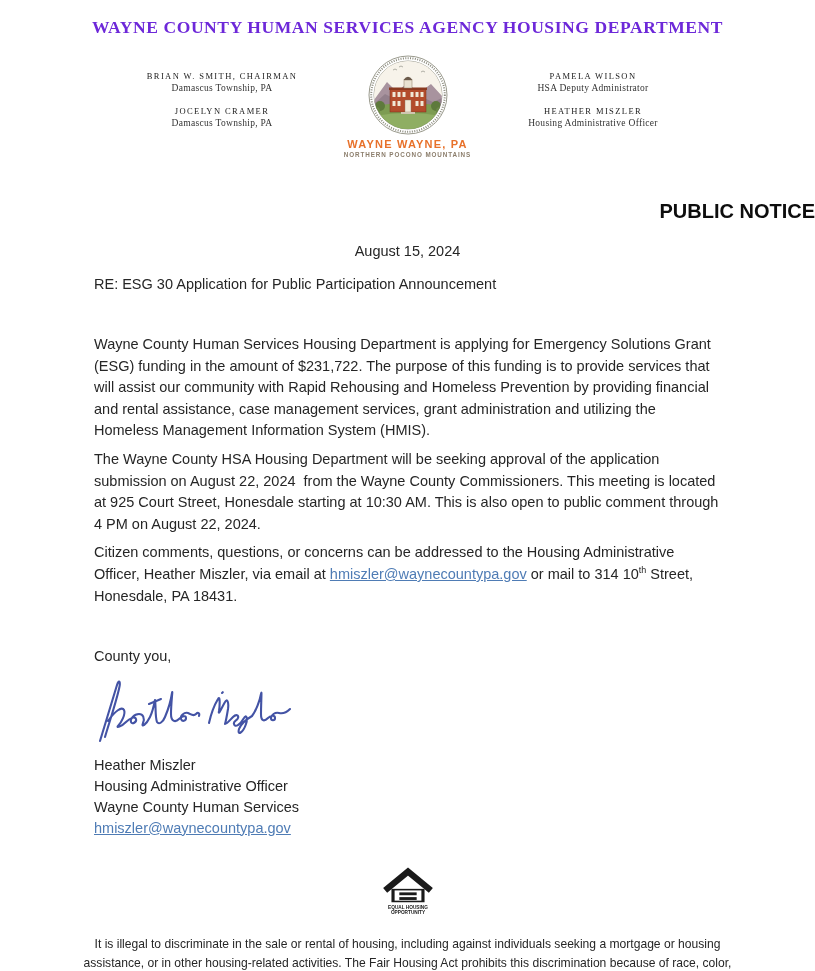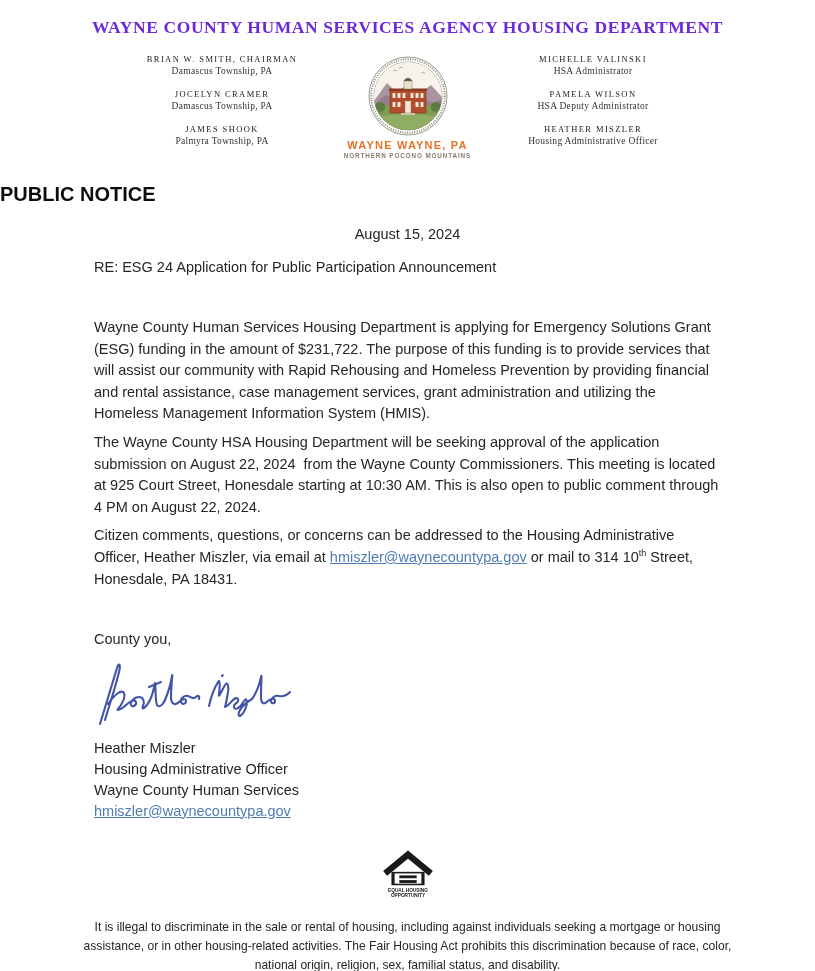--- a/index.html
+++ b/index.html
@@ -54,22 +54,22 @@
   }
   .county-logo-tagline {
     font-size: 6.3px;
     font-weight: bold;
     letter-spacing: 0.9px;
     margin-top: 1px;
   }
   
   .body-wrap { width: 627px; margin: 0 auto; }
   .notice-heading {
-    margin-top: 24px;
-    text-align: left;
+    margin-top: 42px;
+    text-align: right;
     font-weight: bold;
     font-size: 20px;
     color: #0d0d0d;
   }
   .date-line { margin-top: 18px; font-size: 14.5px; line-height: 21.5px; text-align: center; }
   .re-line { margin-top: 11px; font-size: 14.5px; line-height: 21.5px; }
   .para {
     font-size: 14.5px;
     line-height: 21.6px;
     margin-bottom: 7px;
@@ -103,24 +103,20 @@
 
     <div class="officials-col">
       <div class="official">
         <div class="official-name">BRIAN W. SMITH, CHAIRMAN</div>
         <div class="official-title">Damascus Township, PA</div>
       </div>
       <div class="official">
         <div class="official-name">JOCELYN CRAMER</div>
         <div class="official-title">Damascus Township, PA</div>
       </div>
-      <div class="official">
-        <div class="official-name">JAMES SHOOK</div>
-        <div class="official-title">Palmyra Township, PA</div>
-      </div>
     </div>
 
     <div class="logo-col">
       <svg width="118" height="82" viewBox="0 0 118 82">
         <defs>
           <clipPath id="sealClip">
               <circle cx="59" cy="41" r="34"></circle>
             </clipPath>
         </defs>
 
@@ -164,39 +160,35 @@
           <rect x="56" y="46" width="6" height="12" fill="#f0e8d6" stroke="#8a7a62" stroke-width="0.4"></rect>
           <rect x="52" y="58" width="14" height="2" fill="#cfc6b0"></rect>
         </g>
       </svg>
       <div class="county-logo-name" style="color:#E8712A;">WAYNE WAYNE, PA</div>
       <div class="county-logo-tagline" style="color:#8B7D6B;">NORTHERN POCONO MOUNTAINS</div>
     </div>
 
     <div class="officials-col">
       <div class="official">
-        <div class="official-name">MICHELLE VALINSKI</div>
-        <div class="official-title">HSA Administrator</div>
-      </div>
-      <div class="official">
         <div class="official-name">PAMELA WILSON</div>
         <div class="official-title">HSA Deputy Administrator</div>
       </div>
       <div class="official">
         <div class="official-name">HEATHER MISZLER</div>
         <div class="official-title">Housing Administrative Officer</div>
       </div>
     </div>
   </div>
 
   <div class="notice-heading">PUBLIC NOTICE</div>
 
   <div class="body-wrap">
     <div class="date-line">August 15, 2024</div>
-    <div class="re-line">RE: ESG 24 Application for Public Participation Announcement</div>
+    <div class="re-line">RE: ESG 30 Application for Public Participation Announcement</div>
 
     <p class="para para-first">Wayne County Human Services Housing Department is applying for Emergency Solutions Grant (ESG) funding in the amount of $231,722. The purpose of this funding is to provide services that will assist our community with Rapid Rehousing and Homeless Prevention by providing financial and rental assistance, case management services, grant administration and utilizing the Homeless Management Information System (HMIS).</p>
 
     <p class="para">The Wayne County HSA Housing Department will be seeking approval of the application submission on August 22, 2024 &nbsp;from the Wayne County Commissioners. This meeting is located at 925 Court Street, Honesdale starting at 10:30 AM. This is also open to public comment through 4 PM on August 22, 2024.</p>
 
     <p class="para"><span>Citizen comments, questions, or concerns can be addressed to the Housing Administrative Officer, Heather Miszler, via email at </span><a class="email-link">hmiszler@waynecountypa.gov</a><span> or mail to 314 10</span><sup class="ordinal">th</sup><span> Street, Honesdale, PA 18431.</span></p>
 
     <div class="salutation">County you,</div>
 
     <div class="signature-box">

